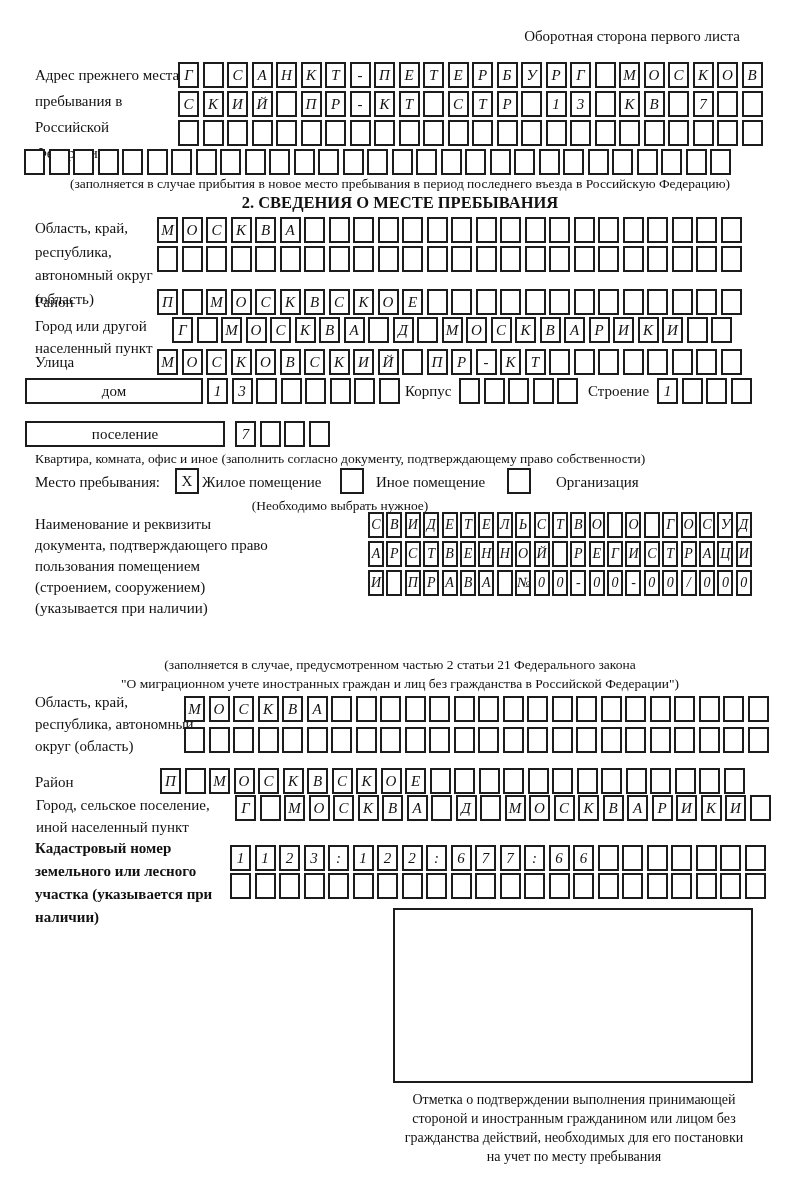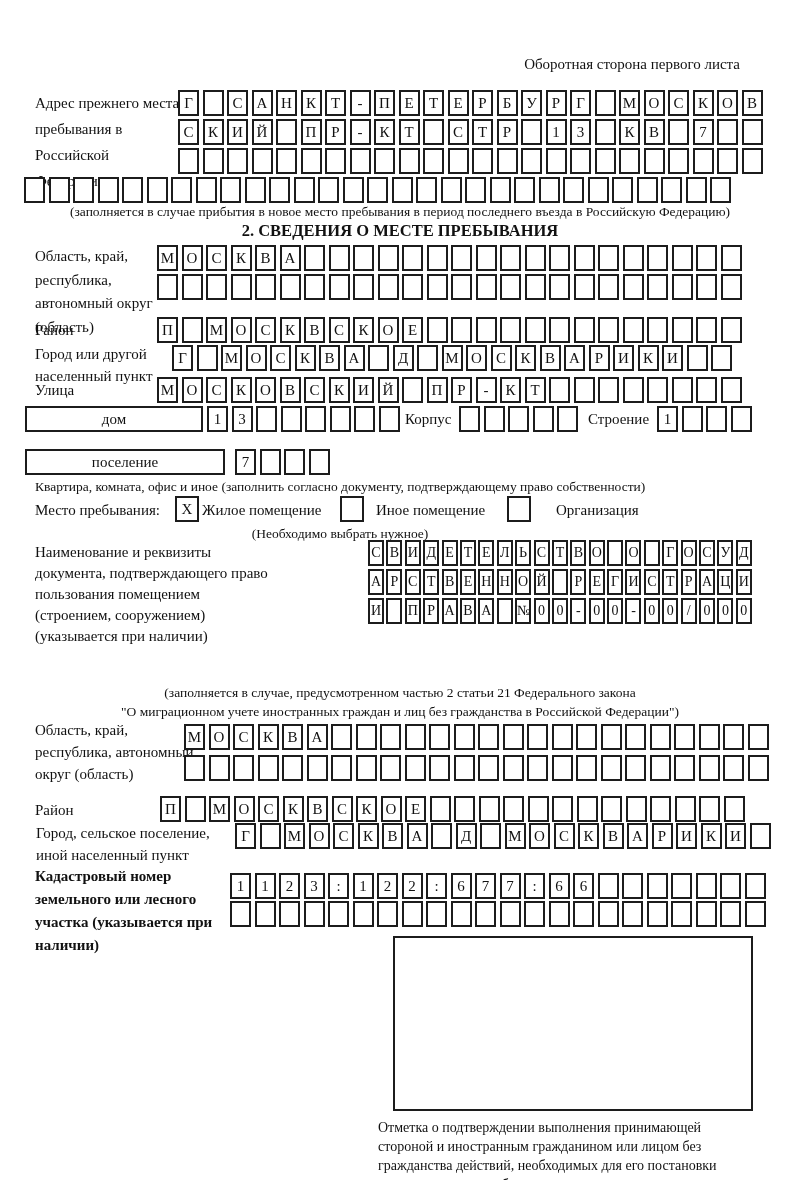--- a/index.html
+++ b/index.html
@@ -2,27 +2,27 @@
 <html><head>
 <meta charset="utf-8">
 <style>
   html,body { margin:0; padding:0; background:#ffffff; }
   .page {
     position:relative; width:800px; height:1180px; margin:0 auto;
     background:#ffffff; color:#111;
     font-family:"Liberation Serif", serif;
     overflow:hidden;
   }
-  .abs { position:absolute;margin-top:28px; }
+  .abs { position:absolute; }
   .label { font-size:15px; line-height:25px; }
   .small-note { font-size:13.5px; }
   .centered { text-align:center; width:800px; left:0; }
   .bold { font-weight:bold; }
   .prelines { white-space:pre-line; }
-  .boxrow { white-space:nowrap; }
+  .boxrow { white-space:nowrap;font-style:italic; }
   .cell {
     display:inline-block; box-sizing:border-box;
     width:21px; height:26px; margin-right:3.5px;
     border:2px solid #1c1c1c; background:#fff;
     text-align:center; font-size:15px; line-height:22px;
     vertical-align:top;
   }
   .sm-row .cell { width:16px; margin-right:2.4px; font-size:14px; }
   .widefield {
     display:inline-block; box-sizing:border-box;
@@ -110,18 +110,18 @@
   <div class="abs boxrow" style="left:160px; top:768px;"><span class="cell">П</span><span class="cell"></span><span class="cell">М</span><span class="cell">О</span><span class="cell">С</span><span class="cell">К</span><span class="cell">В</span><span class="cell">С</span><span class="cell">К</span><span class="cell">О</span><span class="cell">Е</span><span class="cell"></span><span class="cell"></span><span class="cell"></span><span class="cell"></span><span class="cell"></span><span class="cell"></span><span class="cell"></span><span class="cell"></span><span class="cell"></span><span class="cell"></span><span class="cell"></span><span class="cell"></span><span class="cell"></span></div>
 
   <div class="abs label" style="left:36px; top:794px; width:195px; line-height:22px;">Город, сельское поселение, иной населенный пункт</div>
   <div class="abs boxrow" style="left:235px; top:795px;"><span class="cell">Г</span><span class="cell"></span><span class="cell">М</span><span class="cell">О</span><span class="cell">С</span><span class="cell">К</span><span class="cell">В</span><span class="cell">А</span><span class="cell"></span><span class="cell">Д</span><span class="cell"></span><span class="cell">М</span><span class="cell">О</span><span class="cell">С</span><span class="cell">К</span><span class="cell">В</span><span class="cell">А</span><span class="cell">Р</span><span class="cell">И</span><span class="cell">К</span><span class="cell">И</span><span class="cell"></span></div>
 
   <div class="abs label" style="left:35px; top:837px; width:190px; line-height:23px;font-weight:bold;">Кадастровый номер земельного или лесного участка (указывается при наличии)</div>
   <div class="abs boxrow" style="left:230px; top:845px;"><span class="cell">1</span><span class="cell">1</span><span class="cell">2</span><span class="cell">3</span><span class="cell">:</span><span class="cell">1</span><span class="cell">2</span><span class="cell">2</span><span class="cell">:</span><span class="cell">6</span><span class="cell">7</span><span class="cell">7</span><span class="cell">:</span><span class="cell">6</span><span class="cell">6</span><span class="cell"></span><span class="cell"></span><span class="cell"></span><span class="cell"></span><span class="cell"></span><span class="cell"></span><span class="cell"></span></div>
   <div class="abs boxrow" style="left:230px; top:873px;"><span class="cell"></span><span class="cell"></span><span class="cell"></span><span class="cell"></span><span class="cell"></span><span class="cell"></span><span class="cell"></span><span class="cell"></span><span class="cell"></span><span class="cell"></span><span class="cell"></span><span class="cell"></span><span class="cell"></span><span class="cell"></span><span class="cell"></span><span class="cell"></span><span class="cell"></span><span class="cell"></span><span class="cell"></span><span class="cell"></span><span class="cell"></span><span class="cell"></span></div>
 
   <div class="abs stamp-box" style="left:393px; top:908px; width:360px; height:175px;"></div>
-  <div class="abs small-note prelines" style="left:378px; top:1090px; width:392px; line-height:19px; font-size:14px;">Отметка о подтверждении выполнения принимающей
+  <div class="abs small-note prelines" style="left:378px; top:1090px; width:392px; text-align:center; line-height:19px; font-size:14px;">Отметка о подтверждении выполнения принимающей
 стороной и иностранным гражданином или лицом без
 гражданства действий, необходимых для его постановки
 на учет по месту пребывания</div>
 
 </div>
 
 </body></html>

